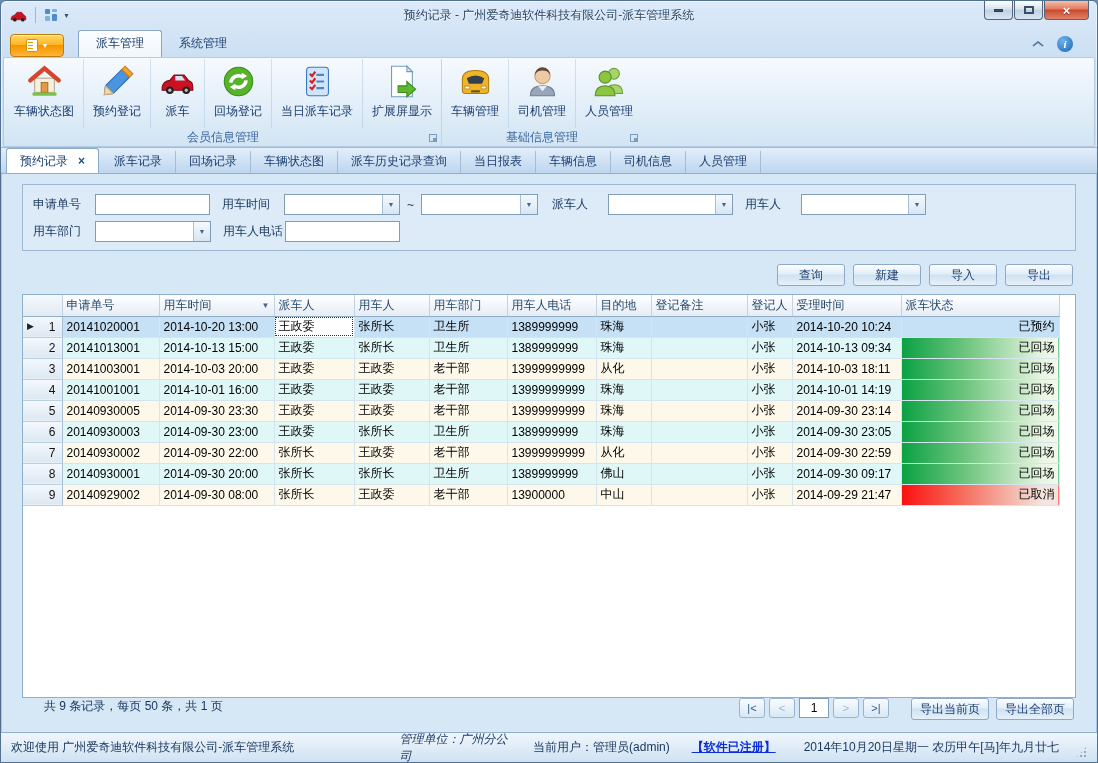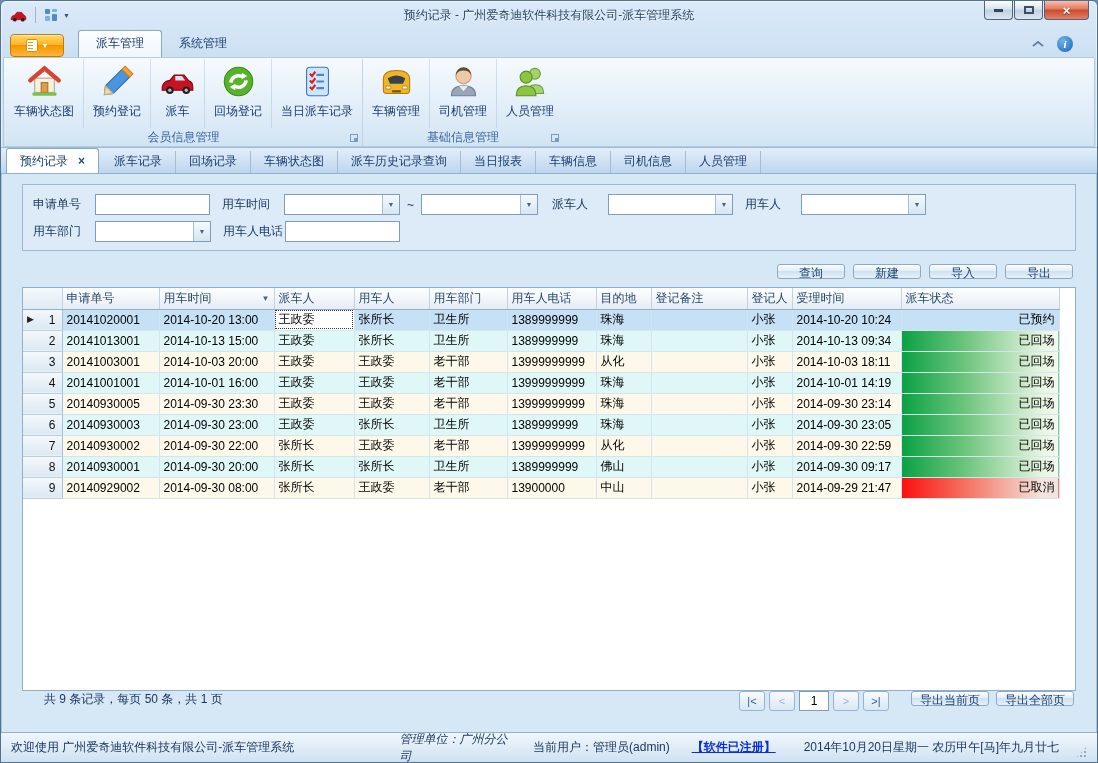--- a/index.html
+++ b/index.html
@@ -70,21 +70,21 @@
   .w62 { width:62px; } .w44 { width:44px; }
   .tinput { width:115px; height:21px; border:1px solid #7f9db9; background:#fff; padding:0 3px; font:inherit; }
   .combo { display:flex; height:21px; border:1px solid #7f9db9; background:#fff; }
   .combo .cfield { flex:1; border:none; outline:none; font:inherit; padding:0 3px; min-width:0; }
   .combo .cbtn { width:17px; background:linear-gradient(#f4f9fd,#d7e6f3); border-left:1px solid #a8bed2;
                  display:flex; align-items:center; justify-content:center; font-size:7px; color:#44668c; }
   .tilde { margin:0 7px; color:#17345c; }
   .ml12 { margin-left:12px; } .ml14 { margin-left:14px; }
 
   .actions { display:flex; justify-content:flex-end; gap:8px; margin:13px 3px 8px 0; }
-  .btn { min-width:68px; height:15px; border:1px solid #8ca9c6; border-radius:3px; color:#1c3e6e;
+  .btn { min-width:68px; height:22px; border:1px solid #8ca9c6; border-radius:3px; color:#1c3e6e;
          background:linear-gradient(#fbfdfe,#e2eef9 45%,#cfe2f2 50%,#e6f0f9); box-shadow:inset 0 1px 0 #fff;
          font:inherit; padding:0 0; cursor:default; }
 
   .grid-wrap { background:#fff; border:1px solid #8fb0cc; height:404px; overflow:hidden; }
   table.grid { border-collapse:collapse; table-layout:fixed; width:1036px; }
   .grid th { height:21px; background:linear-gradient(#ffffff,#e4ecf4); border-right:1px solid #c3d2e0; border-bottom:1px solid #93aec7;
              color:#27496e; font-weight:normal; text-align:left; padding:0 4px; white-space:nowrap; overflow:hidden; }
   .grid th.rowhdr-h { background:linear-gradient(#f4f9fc,#e0eaf2); }
   .grid td { height:21px; padding:0 4px; border-right:1px solid #d5e5ef; border-bottom:1px solid #d5e5ef;
              color:#000; overflow:hidden; white-space:nowrap; }
@@ -224,20 +224,28 @@
             <svg viewBox="0 0 32 32">
               <rect x="6" y="3" width="20" height="26" rx="3" fill="#cfe6fa" stroke="#3b78c0"></rect>
               <line x1="15" y1="10" x2="22" y2="10" stroke="#4a88c8" stroke-width="2"></line>
               <line x1="15" y1="16" x2="22" y2="16" stroke="#4a88c8" stroke-width="2"></line>
               <line x1="15" y1="22" x2="22" y2="22" stroke="#4a88c8" stroke-width="2"></line>
               <path d="M9 9 l2 2 3 -4" stroke="#d62020" stroke-width="2" fill="none"></path>
               <path d="M9 15 l2 2 3 -4" stroke="#d62020" stroke-width="2" fill="none"></path>
               <path d="M9 21 l2 2 3 -4" stroke="#d62020" stroke-width="2" fill="none"></path>
             </svg>
             <span class="rlabel">当日派车记录</span>
+          </div>
+          <div class="rbtn">
+            <svg viewBox="0 0 32 32">
+              <path d="M6 2 h14 l5 5 v23 h-19 z" fill="#fff" stroke="#6e9cc8"></path>
+              <path d="M20 2 v5 h5 z" fill="#d8e8f6" stroke="#6e9cc8"></path>
+              <path d="M12 20 h8 v-4 l8 7 -8 7 v-4 h-8 z" fill="#5cb82e" stroke="#3a8b16"></path>
+            </svg>
+            <span class="rlabel">扩展屏显示</span>
           </div>
         </div>
         <div class="rgroup-label"><span>会员信息管理</span><span class="launcher"></span></div>
       </div>
       <div class="rgroup">
         <div class="rbuttons">
           <div class="rbtn">
             <svg viewBox="0 0 32 32">
               <path d="M4 14 q0 -8 12 -8 q12 0 12 8 v10 q0 3 -3 3 h-18 q-3 0 -3 -3 z" fill="#f0b429" stroke="#b07c0e"></path>
               <path d="M8 13 q8 -5 16 0 l-2 5 h-12 z" fill="#35424e"></path>

